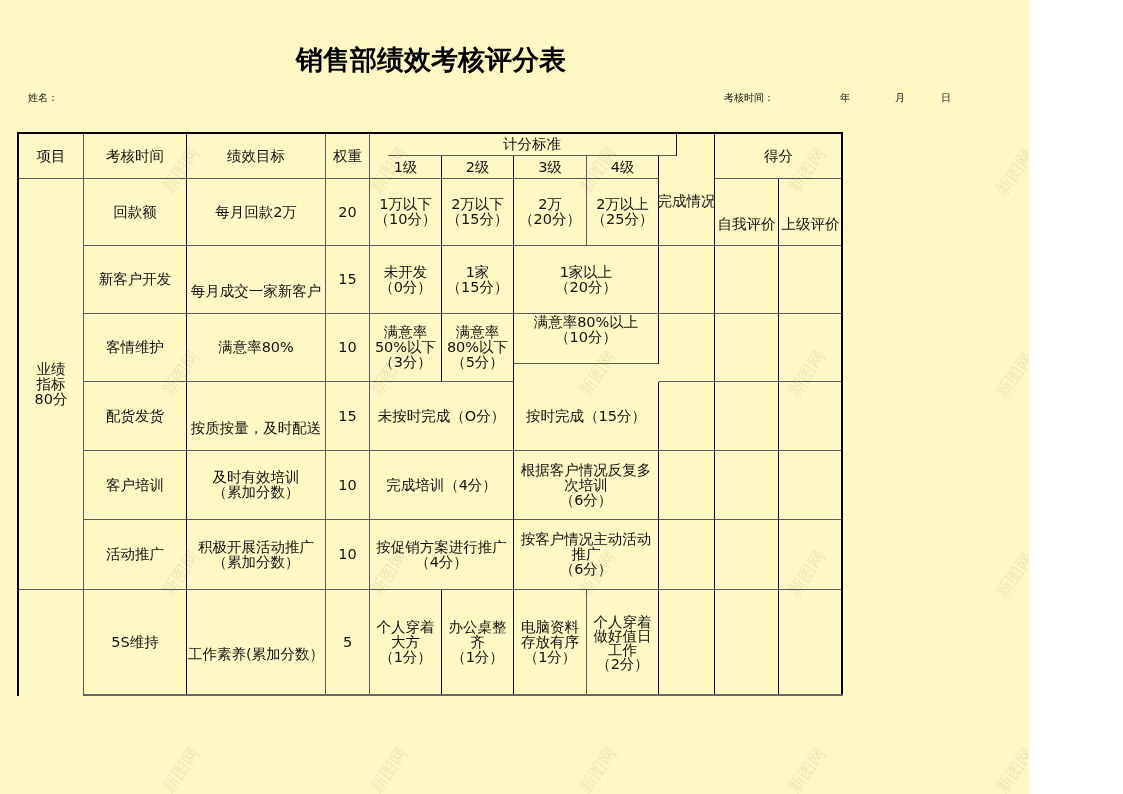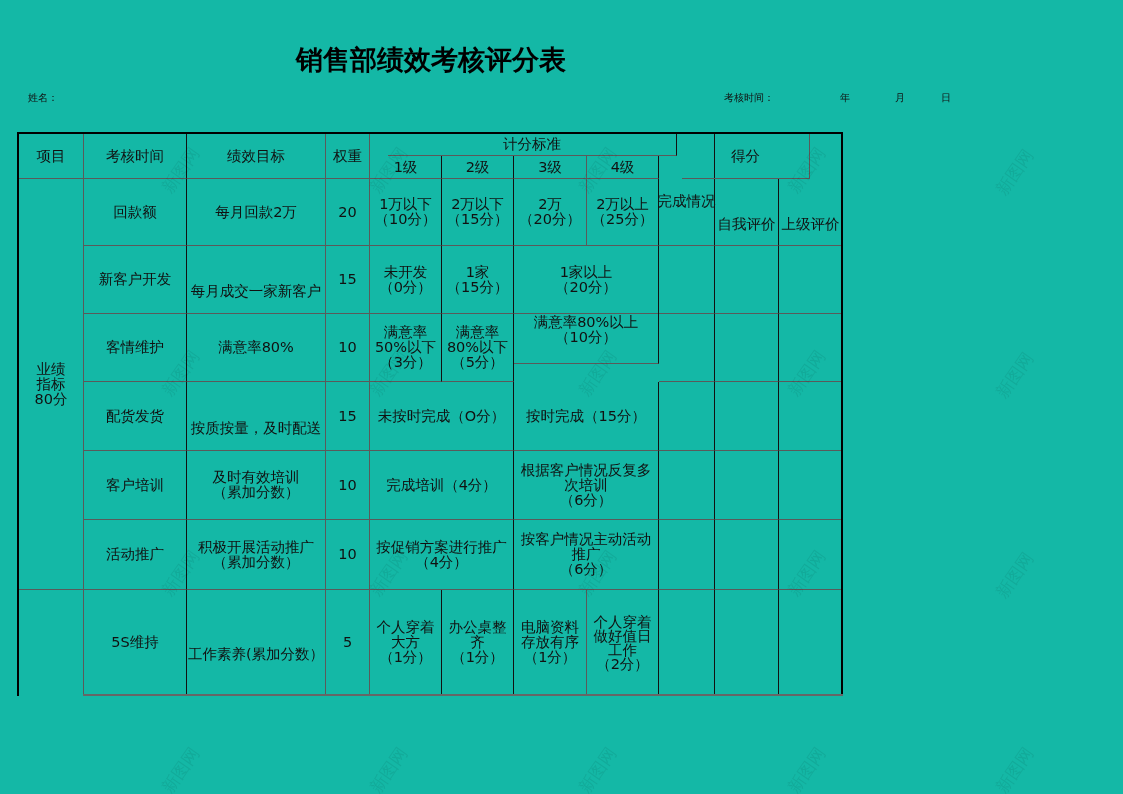--- a/index.html
+++ b/index.html
@@ -1,18 +1,18 @@
 <!DOCTYPE html>
 <html><head>
   <meta charset="utf-8">
   <style>
     html, body { margin:0; padding:0; background:#ffffff; }
     #page {
-      position:relative; width:1123px; height:794px; overflow:hidden;
-      background:#14b8a6; color:#111;
+      position:relative; width:1029px; height:794px; overflow:hidden;
+      background:#fef9c3; color:#111;
       font-family:"DejaVu Sans", "Liberation Sans", sans-serif;
     }
     .title {
       position:absolute; left:296px; top:44px;
       font-size:27px; font-weight:bold; line-height:32px;
       white-space:nowrap; color:#000;
     }
     .info {
       position:absolute; top:89px; font-size:10px; line-height:18px;
       white-space:nowrap; color:#111;
@@ -75,21 +75,21 @@
       </div>
     <div class="c" style="left:514px;top:156px;width:73px;height:23px">
         <span>3级</span>
       </div>
     <div class="c bk" style="left:587px;top:156px;width:72px;height:23px">
         <span>4级</span>
       </div>
     <div class="c bk nowrap" style="left:659px;top:134px;width:56px;height:112px">
         <span>完成情况</span>
       </div>
-    <div class="c" style="left:682px;top:134px;width:128px;height:45px">
+    <div class="c" style="left:715px;top:134px;width:128px;height:45px">
         <span>得分</span>
       </div>
     <div class="c bk nowrap" style="left:715px;top:179px;width:64px;height:67px">
         <span>自我评价</span>
       </div>
     <div class="c nowrap" style="left:779px;top:179px;width:64px;height:67px">
         <span>上级评价</span>
       </div>
 
     <div class="c" style="left:19px;top:179px;width:65px;height:411px">

